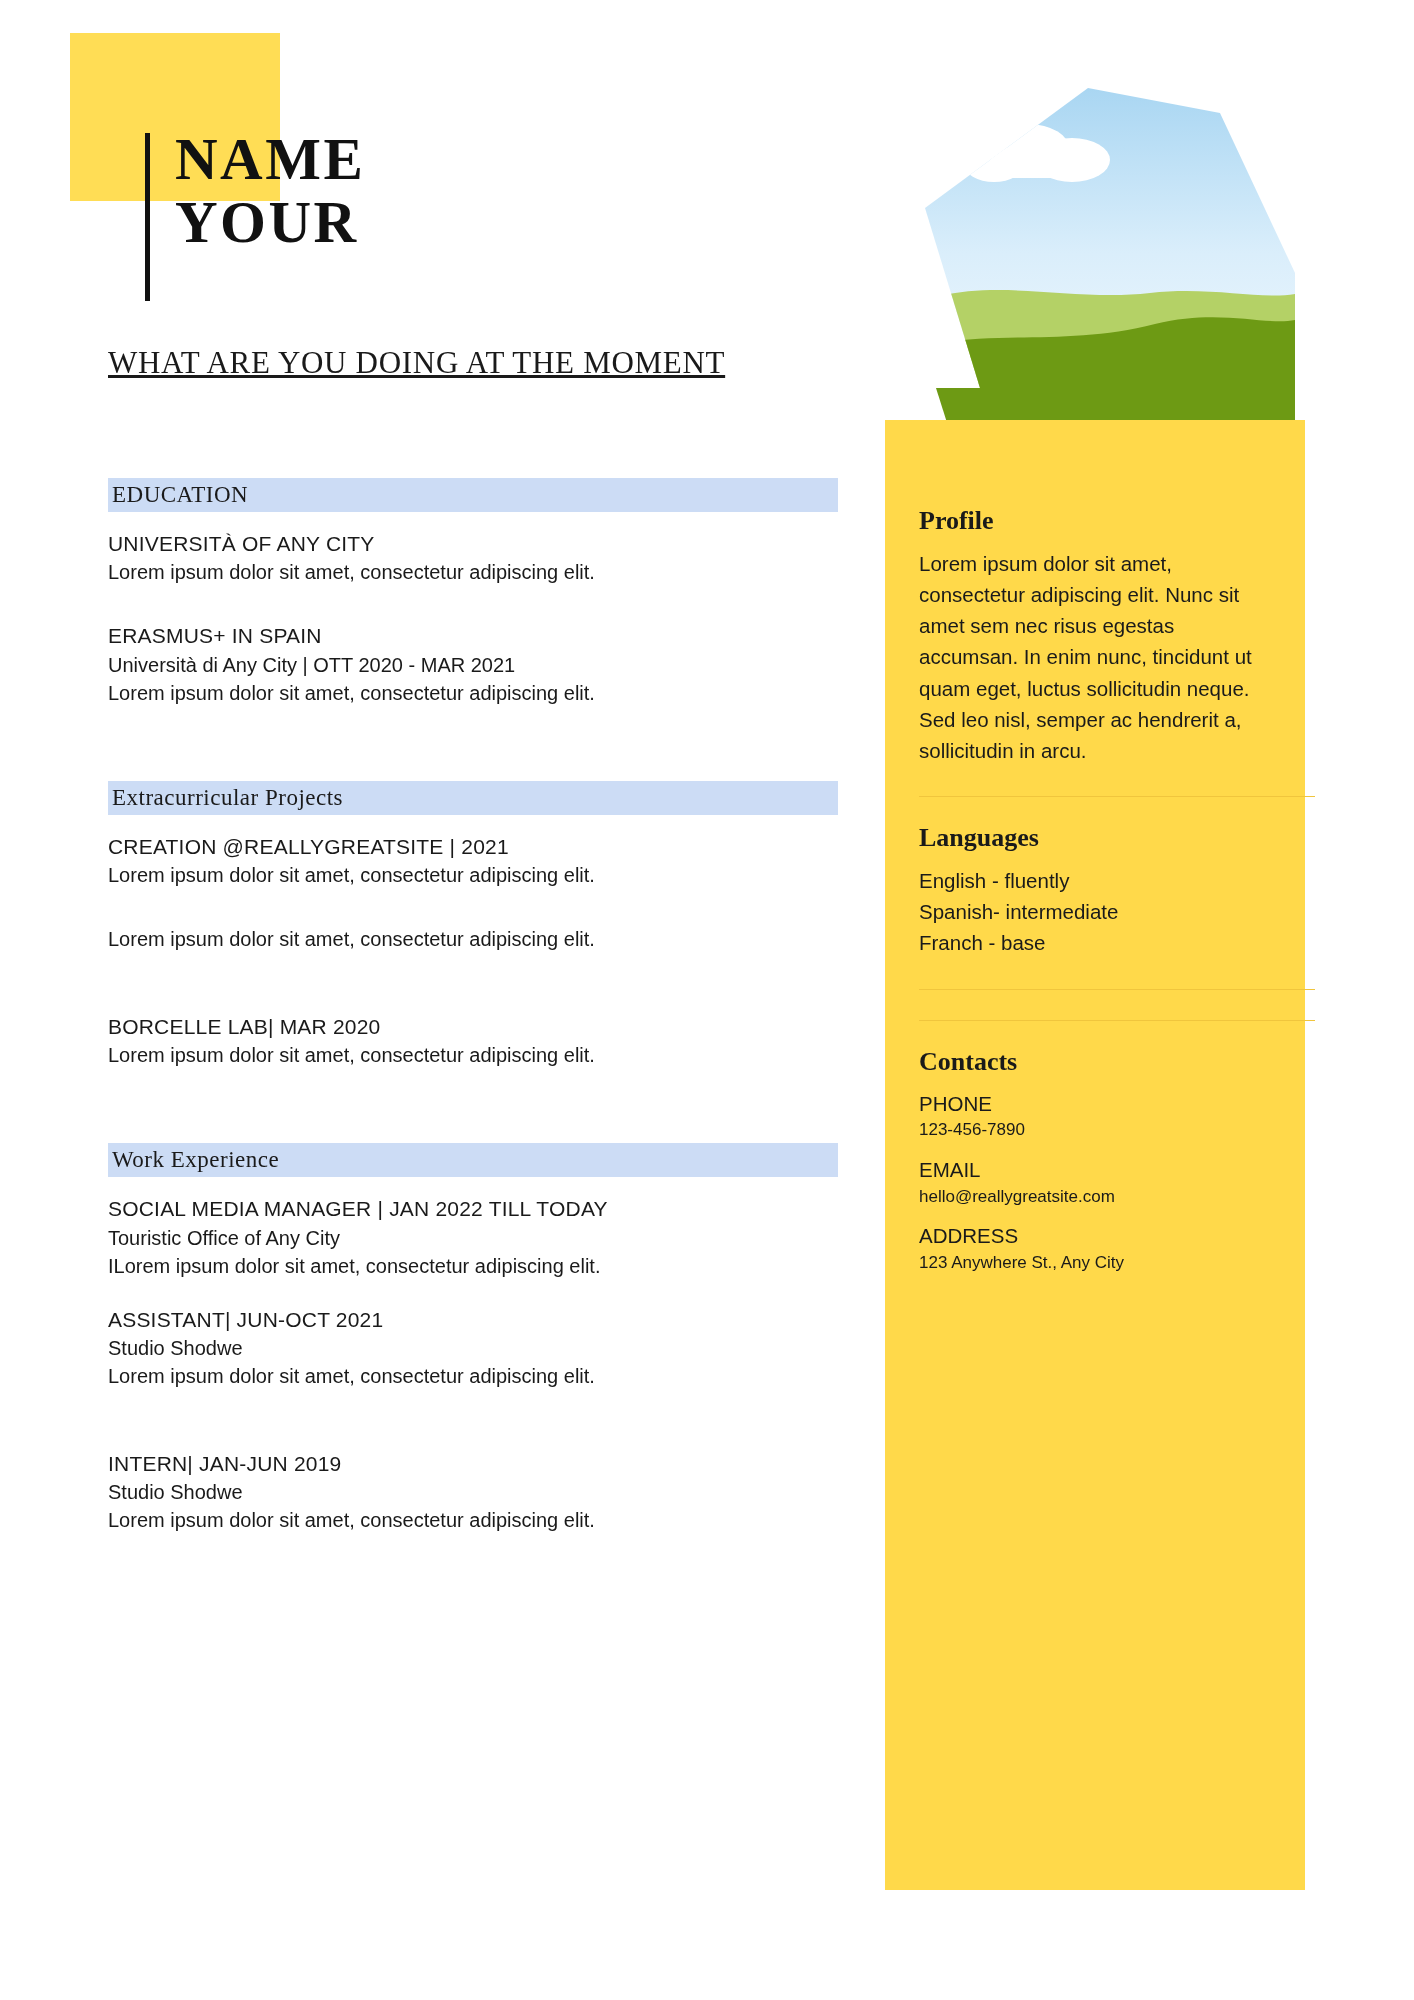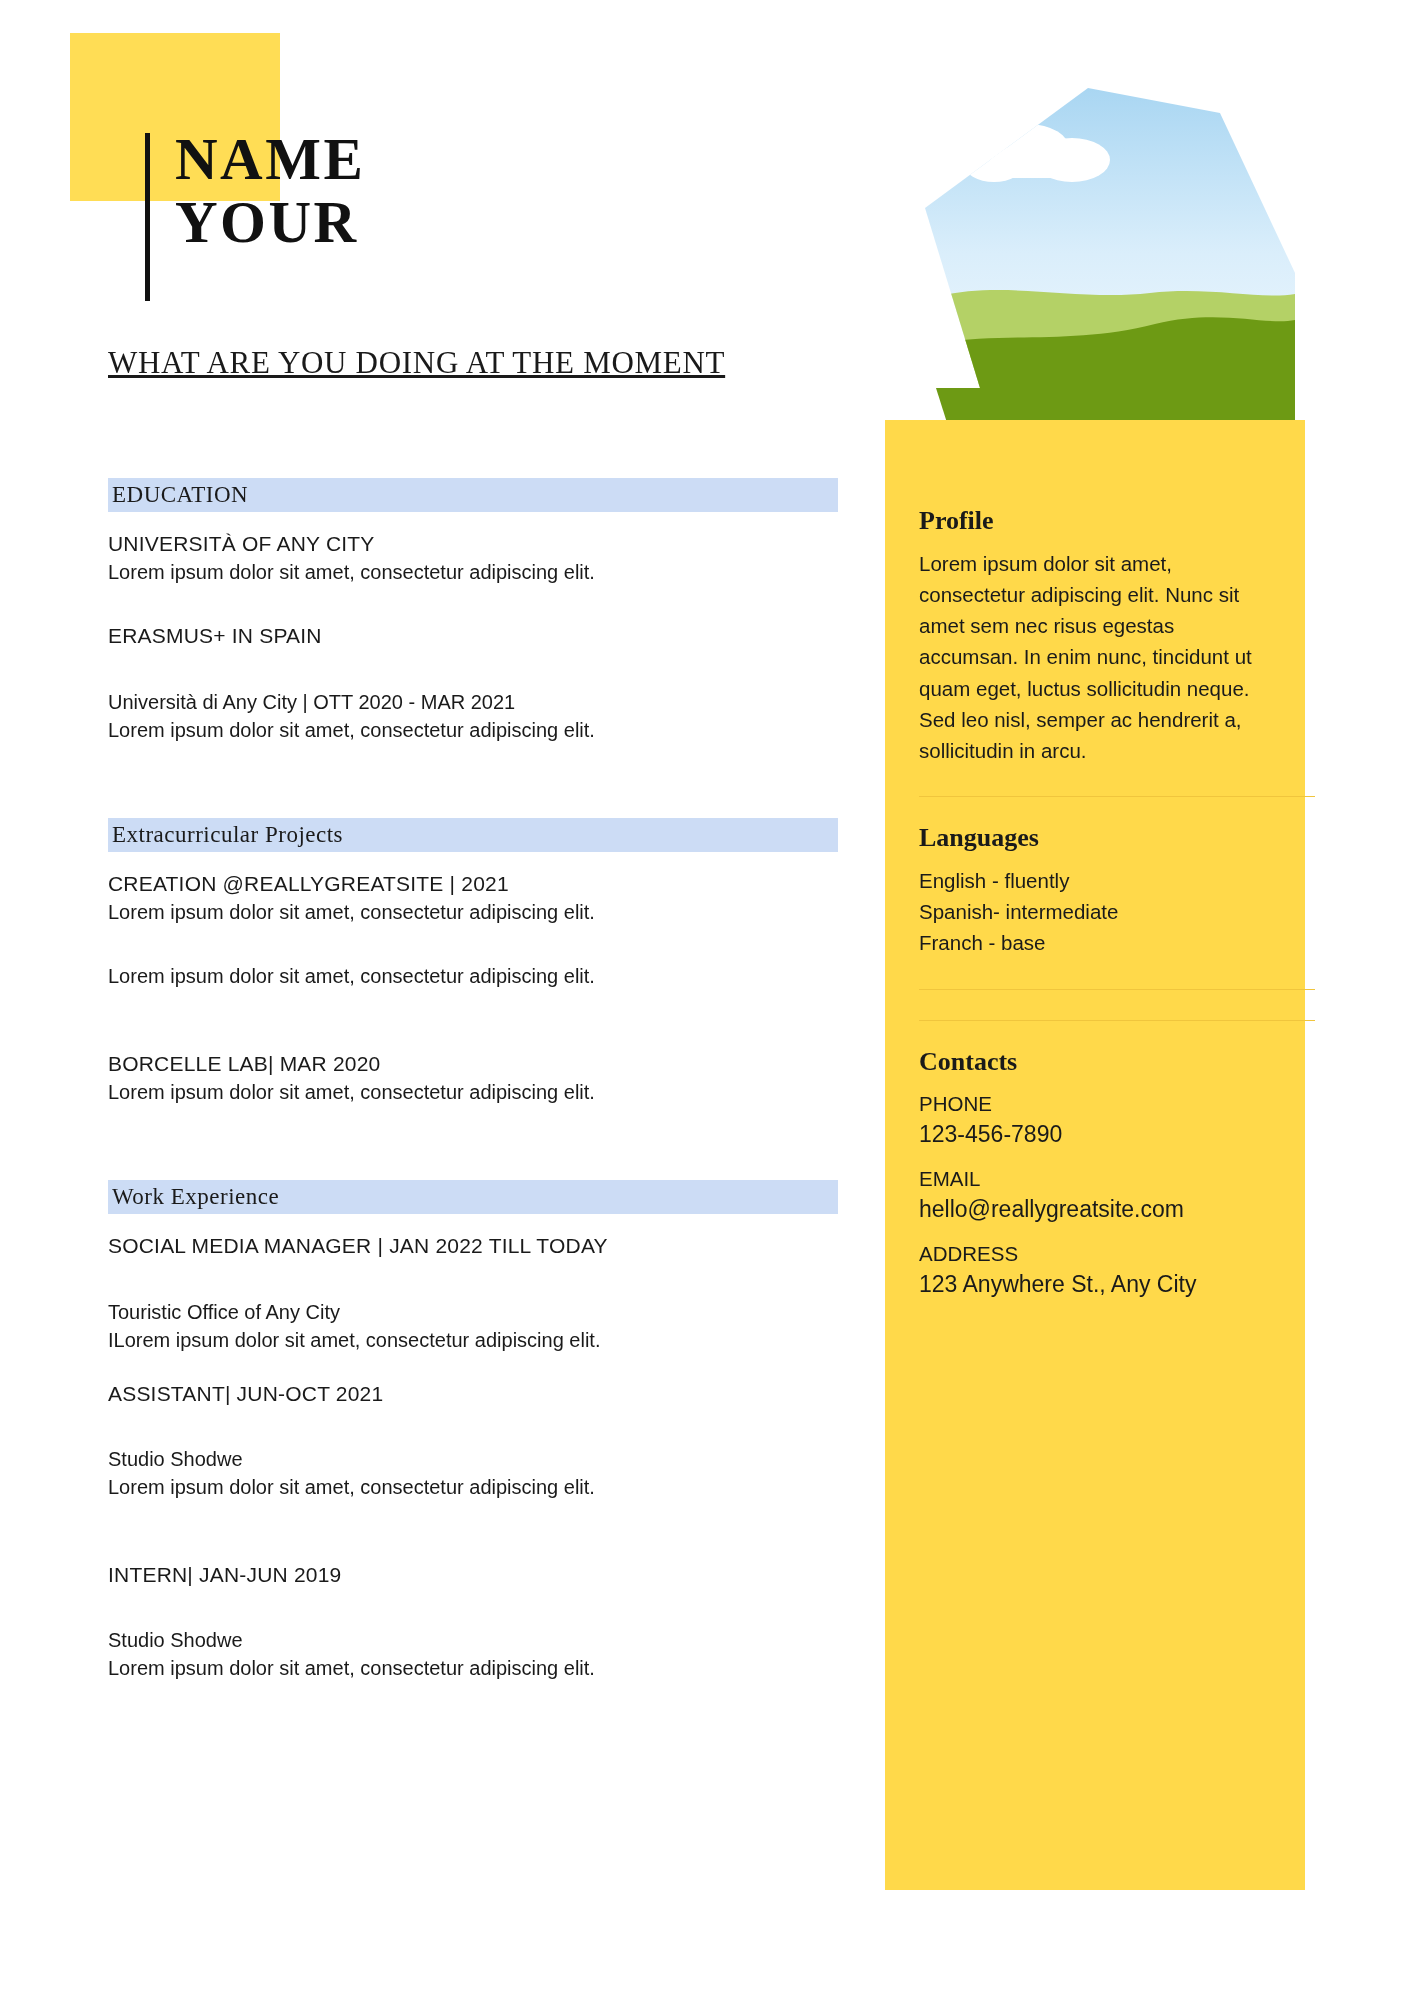--- a/index.html
+++ b/index.html
@@ -88,21 +88,20 @@
   .entry-title {
     font-size: 21px;
     letter-spacing: 0.2px;
     color: #1a1a1a;
     line-height: 1.35;
   }
   .entry-sub {
     font-size: 20px;
     color: #1a1a1a;
     line-height: 1.4;
-    margin-top: 37px;
   }
   .entry-desc {
     font-size: 20px;
     color: #1a1a1a;
     line-height: 1.4;
   }
   .gap-sm { height: 10px; }
   .gap-md { height: 34px; }
   .gap-lg { height: 48px; }
 
@@ -146,21 +145,21 @@
     background: #f0c53d;
     margin: 30px 0 26px 0;
     width: 396px;
   }
   .contact-label {
     font-size: 20.5px;
     line-height: 1.45;
     color: #1a1a1a;
   }
   .contact-value {
-    font-size: 23px;
+    font-size: 17px;
     line-height: 1.45;
     color: #1a1a1a;
     margin-bottom: 12px;
   }
 </style>
 </head>
 <body>
 
 <div class="yellow-corner"></div>
 <div class="name-rule"></div>

